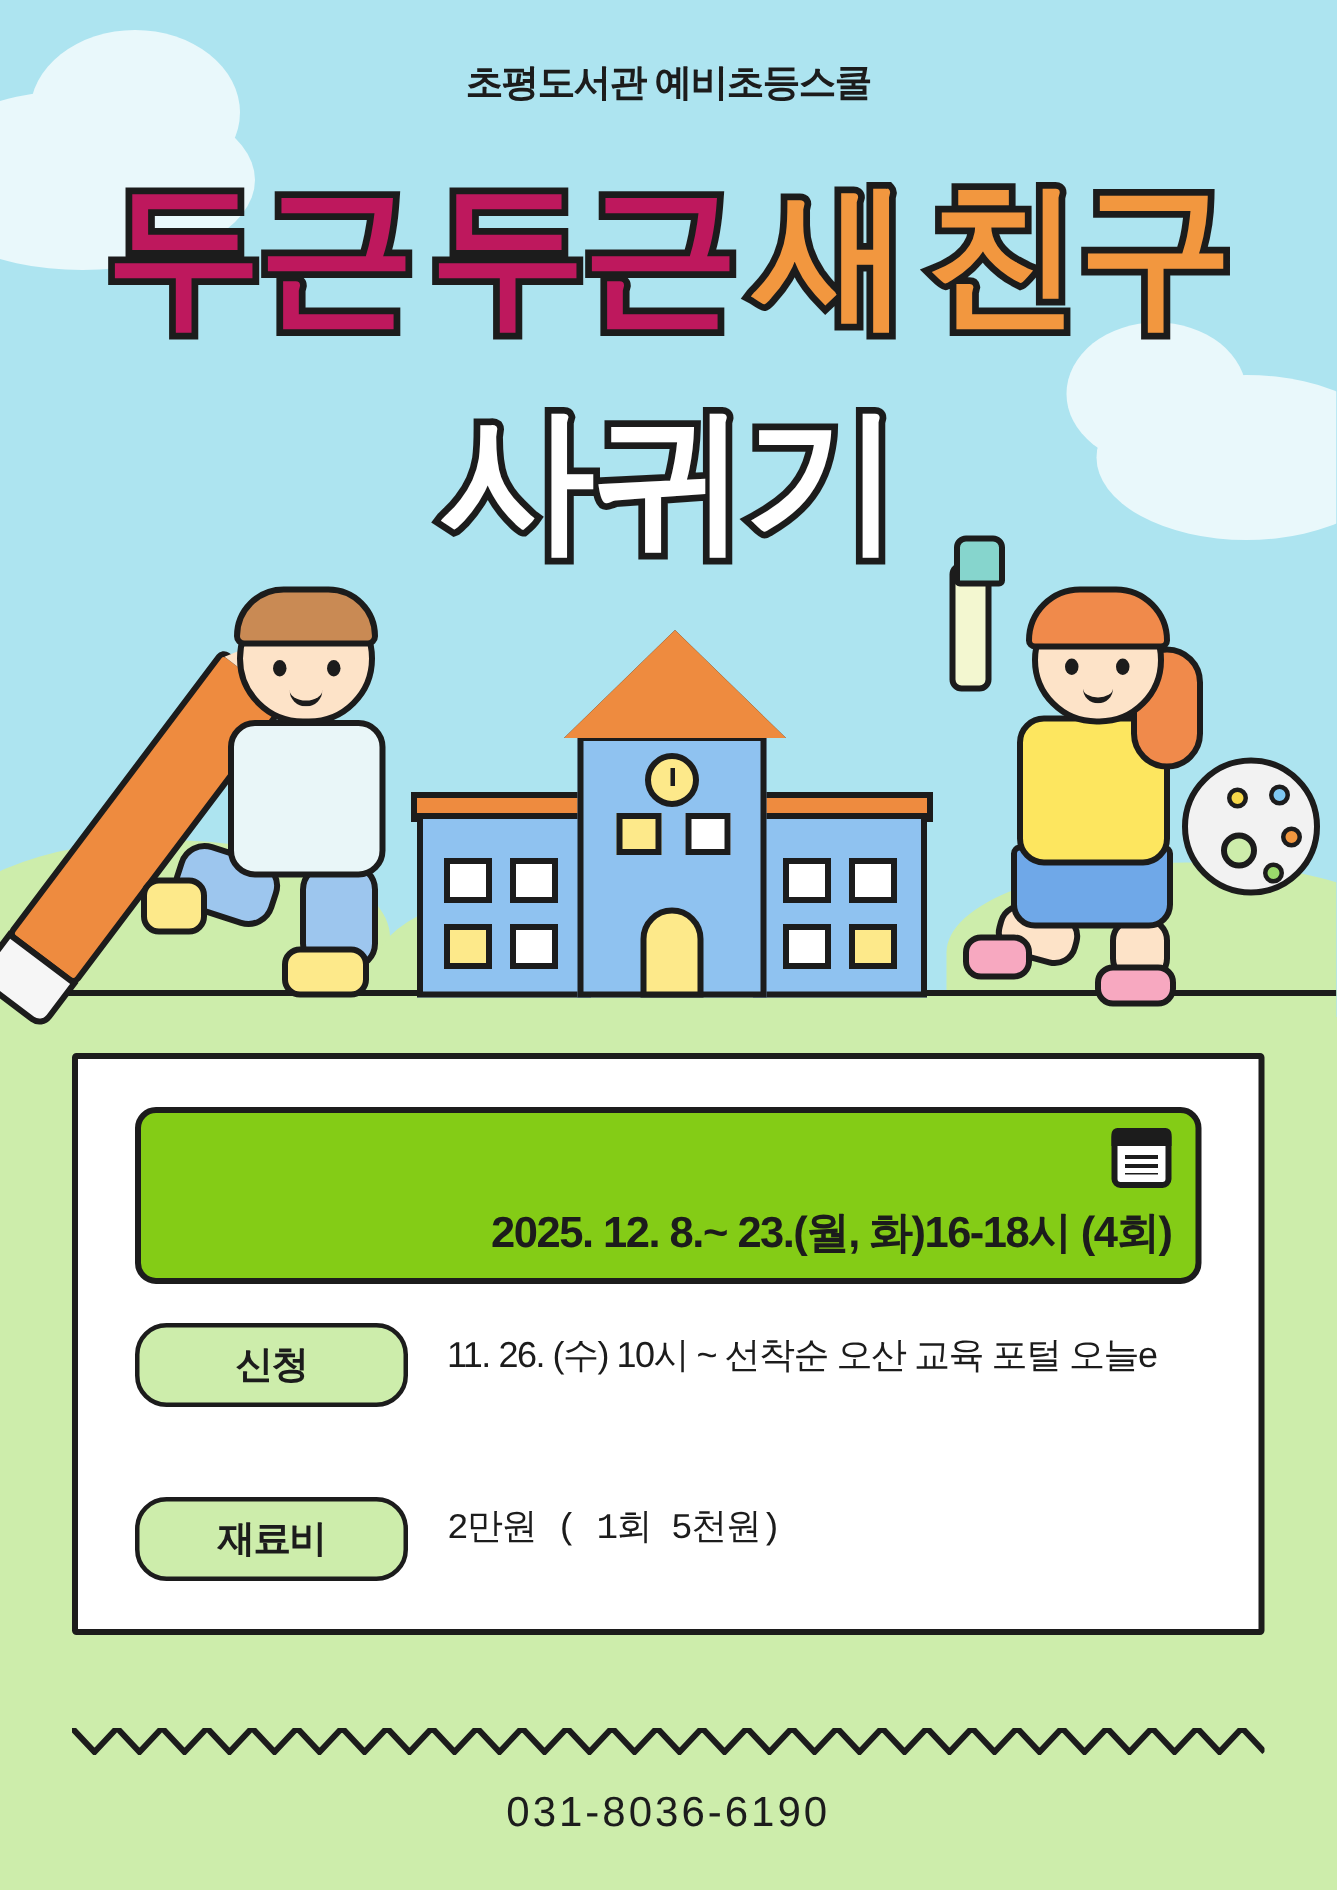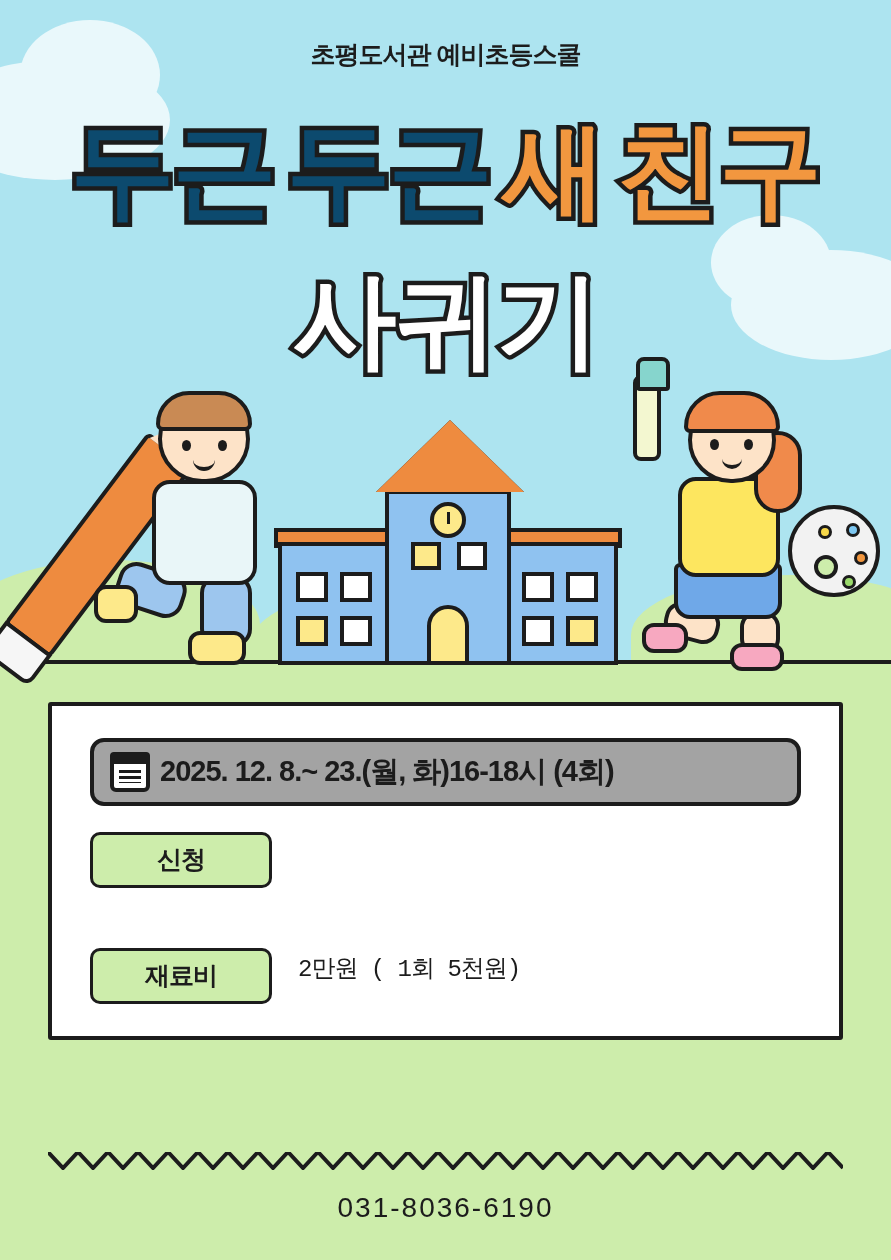--- a/index.html
+++ b/index.html
@@ -82,21 +82,21 @@
   .title-2 {
     top: 268px;
     font-size: 104px;
   }
   .tword {
     display: inline-block;
     margin: 0 6px;
     -webkit-text-stroke: 9px #1c1c1c;
     paint-order: stroke fill;
   }
-  .tword.green { color: #0c4a6e; text-align: center; }
+  .tword.green { color: #be185d; text-align: center; }
   .tword.orange { color: #f2973f; }
   .tword.white { color: #ffffff; }
 
   
   .school {
     position: absolute;
     left: 278px;
     top: 420px;
     width: 340px;
     height: 245px;
@@ -407,27 +407,28 @@
     top: 702px;
     width: 795px;
     background: #ffffff;
     border: 4px solid #1c1c1c;
     box-sizing: border-box;
     padding: 32px 30px 28px 30px;
     border-radius: 3px;
   }
   .date-row {
     display: flex;
-    align-items: center;
+    align-items: flex-end;
     gap: 10px;
-    background: #a3a3a3;
+    background: #84cc16;
     border: 4px solid #1c1c1c;
     border-radius: 14px;
     padding: 10px 16px;
     margin: 0 8px 26px 8px;
+    flex-direction: column;
   }
   .cal-icon {
     flex: 0 0 auto;
     width: 40px; height: 40px;
     background: #fff;
     border: 4px solid #1c1c1c;
     border-radius: 6px;
     box-sizing: border-box;
     position: relative;
   }
@@ -458,21 +459,21 @@
     display: flex;
     align-items: flex-start;
     margin: 0 0 20px 8px;
   }
   .info-row:last-child { margin-bottom: 4px; font-family: Liberation Mono, monospace; }
   .tag {
     flex: 0 0 auto;
     width: 176px;
     background: #cdedab;
     border: 3px solid #1c1c1c;
-    border-radius: 10px;
+    border-radius: 21px;
     text-align: center;
     font-size: 25px;
     font-weight: bold;
     color: #1c1c1c;
     padding: 8px 0 9px 0;
     letter-spacing: -1px;
   }
   .val {
     padding-left: 26px;
     font-size: 24px;
@@ -597,20 +598,21 @@
 
   <div class="card">
 
     <div class="date-row">
       <div class="cal-icon"></div>
       <div class="date-text">2025. 12. 8.~ 23.(월, 화)16-18시 (4회)</div>
     </div>
 
     <div class="info-row">
       <div class="tag">신청</div>
+      <div class="val">11. 26. (수) 10시 ~ 선착순 오산 교육 포털 오늘e</div>
     </div>
 
     <div class="info-row">
     </div>
 
     <div class="info-row">
     </div>
 
     <div class="info-row">
       <div class="tag">재료비</div>

